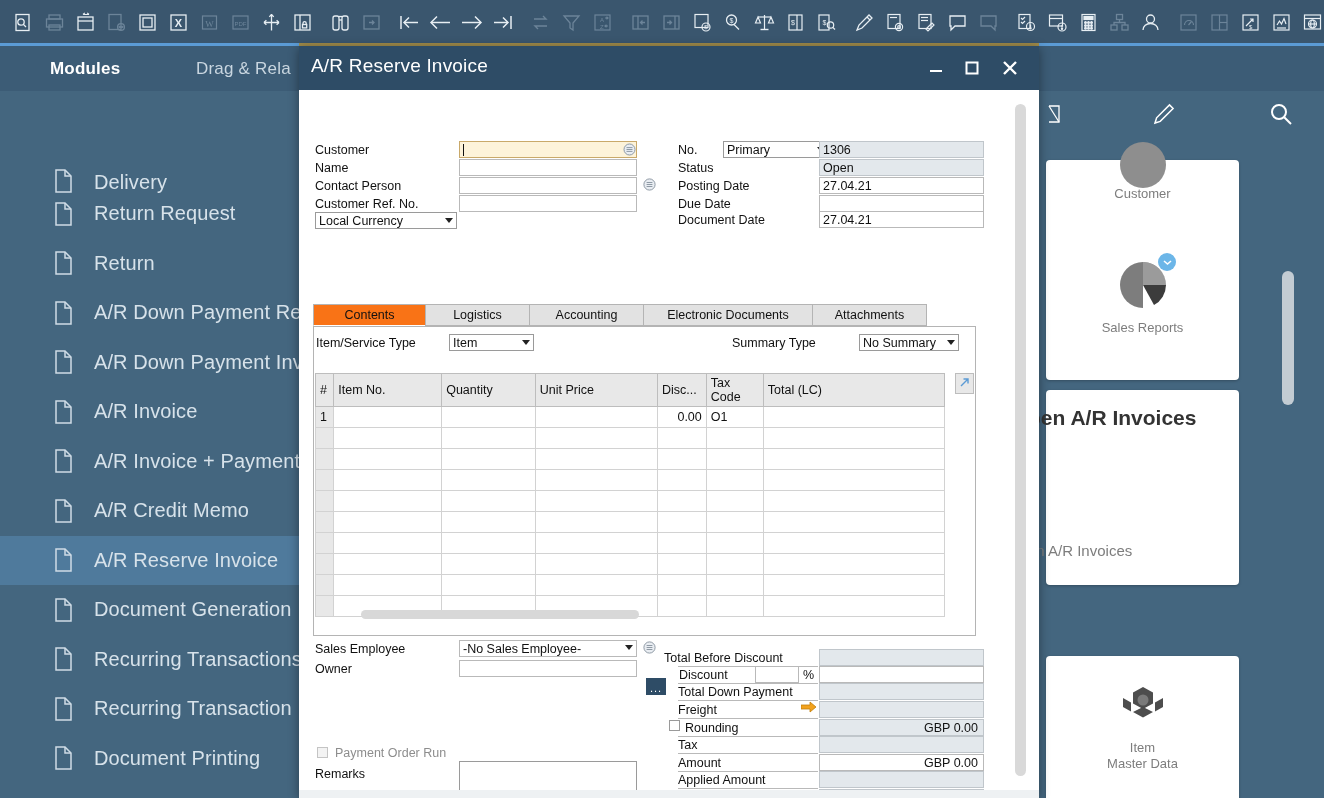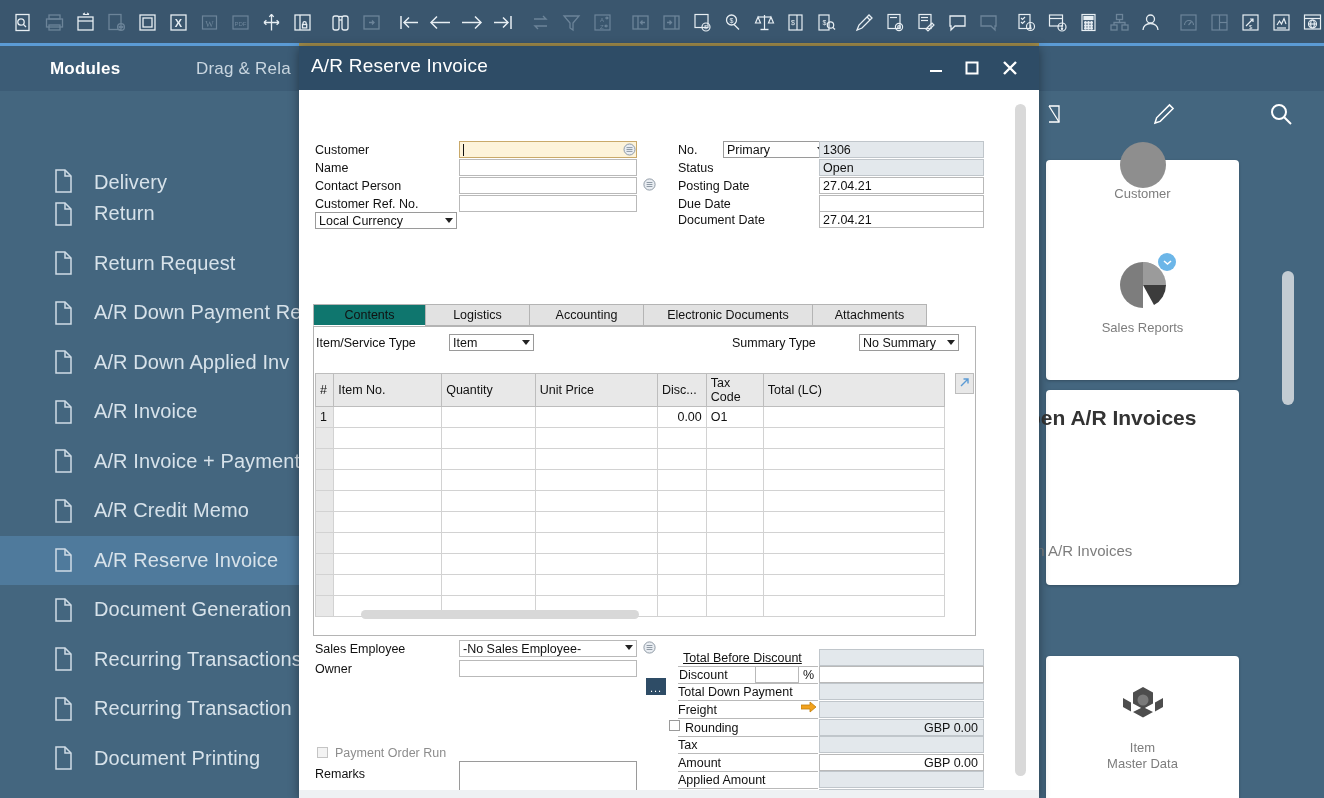--- a/index.html
+++ b/index.html
@@ -137,21 +137,21 @@
   .lookup-ic{position:absolute;width:13px;height:13px;}
   .caret{position:absolute;width:1px;height:12px;background:#111;}
 
   
   #tabstrip{position:absolute;left:14px;top:216px;width:663px;height:22px;}
   .tab{
     position:absolute;top:0;height:22px;box-sizing:border-box;
     background:#e2e2e2;border:1px solid #b4b4b4;border-bottom:1px solid #b4b4b4;
     display:flex;align-items:center;justify-content:center;font-size:12.5px;color:#111;
   }
-  .tab.active{background:#0f766e;border-bottom:1px solid #ffffff;}
+  .tab.active{background:#f97316;border-bottom:1px solid #ffffff;}
   #tabpanel{
     position:absolute;left:14px;top:237px;width:663px;height:310px;
     border:1px solid #b4b4b4;border-top:1px solid #b4b4b4;background:#ffffff;box-sizing:border-box;
   }
 
   
   #grid{position:absolute;left:1px;top:46px;width:630px;border-collapse:collapse;}
   #grid th{
     background:#e8e8e8;border:1px solid #bdbdbd;font-weight:normal;font-size:12.5px;
     color:#111;text-align:left;padding:2px 4px;height:18px;box-sizing:border-box;
@@ -514,42 +514,42 @@
             <path d="M4 2h9l6 6v16H4z"></path>
             <path d="M13 2v6h6"></path>
           </svg></span>
         <span class="mlabel">Delivery</span>
       </div>
       <div class="mitem">
         <span class="doc-ic"><svg width="24" height="26" viewBox="0 0 24 26" fill="none" stroke="#cfdce6" stroke-width="1.5">
             <path d="M4 2h9l6 6v16H4z"></path>
             <path d="M13 2v6h6"></path>
           </svg></span>
+        <span class="mlabel">Return Request</span>
+      </div>
+      <div class="mitem">
+        <span class="doc-ic"><svg width="24" height="26" viewBox="0 0 24 26" fill="none" stroke="#cfdce6" stroke-width="1.5">
+            <path d="M4 2h9l6 6v16H4z"></path>
+            <path d="M13 2v6h6"></path>
+          </svg></span>
         <span class="mlabel">Return</span>
       </div>
       <div class="mitem">
         <span class="doc-ic"><svg width="24" height="26" viewBox="0 0 24 26" fill="none" stroke="#cfdce6" stroke-width="1.5">
             <path d="M4 2h9l6 6v16H4z"></path>
             <path d="M13 2v6h6"></path>
           </svg></span>
-        <span class="mlabel">Return Request</span>
-      </div>
-      <div class="mitem">
-        <span class="doc-ic"><svg width="24" height="26" viewBox="0 0 24 26" fill="none" stroke="#cfdce6" stroke-width="1.5">
-            <path d="M4 2h9l6 6v16H4z"></path>
-            <path d="M13 2v6h6"></path>
-          </svg></span>
         <span class="mlabel">A/R Down Payment Re</span>
       </div>
       <div class="mitem">
         <span class="doc-ic"><svg width="24" height="26" viewBox="0 0 24 26" fill="none" stroke="#cfdce6" stroke-width="1.5">
             <path d="M4 2h9l6 6v16H4z"></path>
             <path d="M13 2v6h6"></path>
           </svg></span>
-        <span class="mlabel">A/R Down Applied Inv</span>
+        <span class="mlabel">A/R Down Payment Inv</span>
       </div>
       <div class="mitem">
         <span class="doc-ic"><svg width="24" height="26" viewBox="0 0 24 26" fill="none" stroke="#cfdce6" stroke-width="1.5">
             <path d="M4 2h9l6 6v16H4z"></path>
             <path d="M13 2v6h6"></path>
           </svg></span>
         <span class="mlabel">A/R Invoice</span>
       </div>
       <div class="mitem">
         <span class="doc-ic"><svg width="24" height="26" viewBox="0 0 24 26" fill="none" stroke="#cfdce6" stroke-width="1.5">
@@ -900,21 +900,21 @@
       <div class="fld" style="left:146px;top:570px;width:178px;"></div>
 
       <div class="chk dis" style="left:4px;top:657px;"></div>
       <div class="lbl" style="left:22px;top:656px;color:#8d8d8d;">Payment Order Run</div>
 
       <div class="lbl" style="left:2px;top:677px;">Remarks</div>
       <div id="remarks-box" style="left:146px;top:671px;width:178px;height:60px;"></div>
 
       <div id="dots-btn" style="left:333px;top:588px;">...</div>
       <div id="totals-block">
-          <div class="lbl" style="left: 370px; top: 561px; text-decoration: underline;">Total Before Discount</div>
+          <div class="lbl" style="left: 351px; top: 561px;">Total Before Discount</div>
           <div class="tot-underline" style="left: 365px; top: 576px; width: 140px;"></div>
           <div class="fld ralign gray" style="left: 506px; top: 559px; width: 165px;"></div>
           <div class="lbl" style="left: 366px; top: 578px;">Discount</div>
           <div class="tot-underline" style="left: 365px; top: 593px; width: 140px;"></div>
           <div class="fld ralign " style="left: 506px; top: 576px; width: 165px;"></div>
           <div class="fld ralign" style="left: 442px; top: 576px; width: 44px;"></div>
           <div class="lbl" style="left: 490px; top: 578px;">%</div>
           <div class="lbl" style="left: 365px; top: 595px;">Total Down Payment</div>
           <div class="tot-underline" style="left: 365px; top: 610px; width: 140px;"></div>
           <div class="fld ralign gray" style="left: 506px; top: 593px; width: 165px;"></div>

